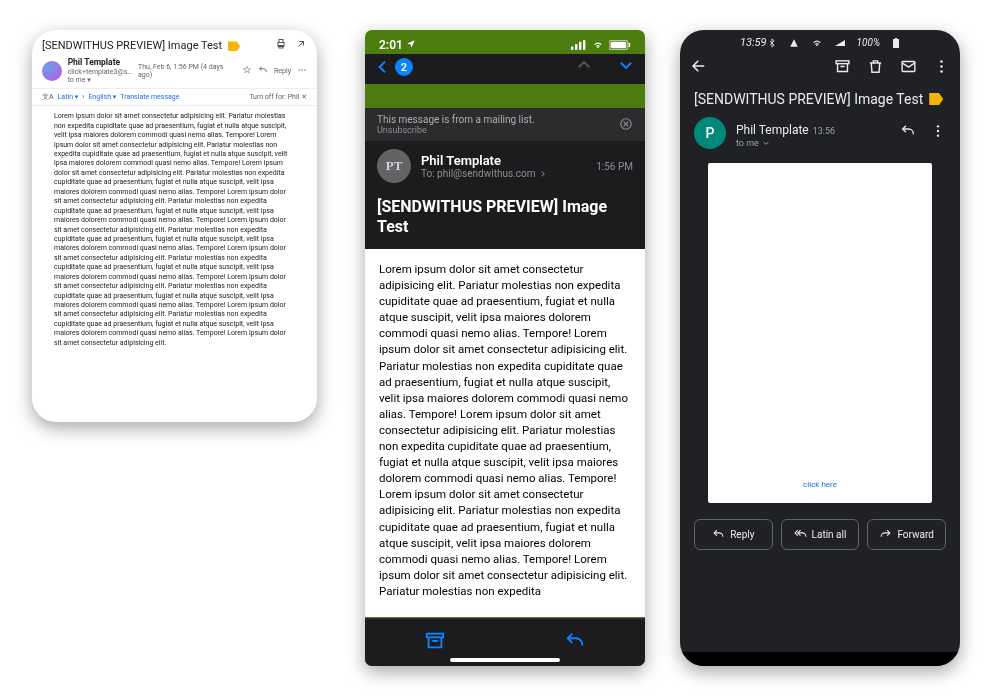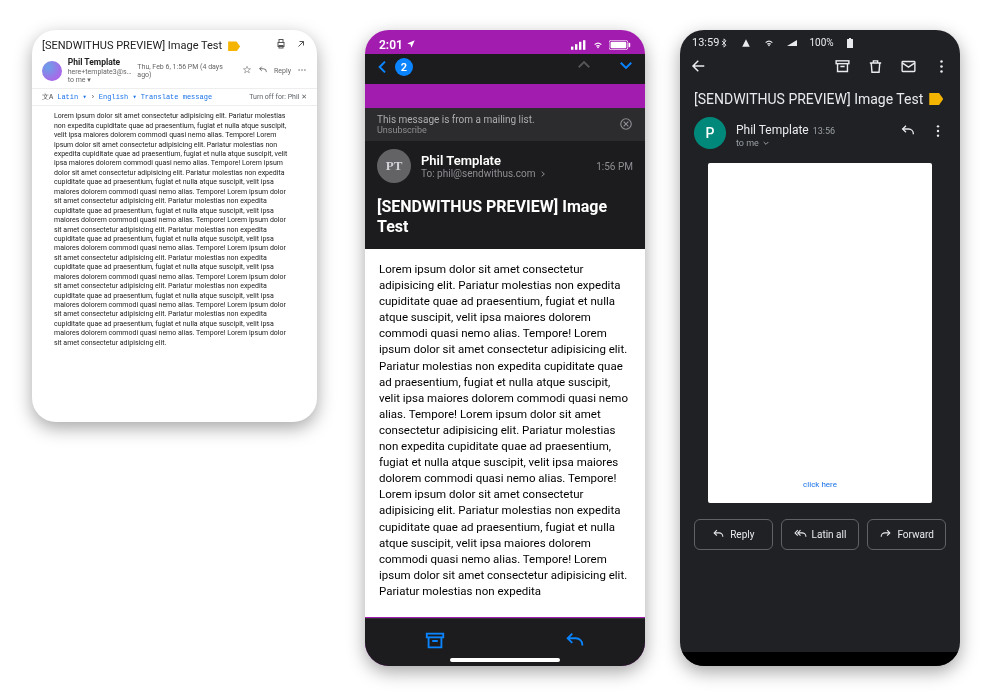--- a/index.html
+++ b/index.html
@@ -26,26 +26,26 @@
   #left .hdr-icons { display:flex; gap:8px; color:#555; }
   #left .hdr-icons svg { width:12px; height:12px; }
   #left .sender-row { display:flex; align-items:center; padding:2px 10px 4px; gap:6px; }
   #left .avatar-web { width:20px; height:20px; border-radius:50%; background: radial-gradient(circle at 30% 30%, #6aa0e8, #a86ae8 70%); }
   #left .sender-col { flex:1; line-height:1.1; }
   #left .sender-name { font-weight:700; font-size:8.5px; }
   #left .sender-email { color:#666; font-size:7px; }
   #left .sender-meta { color:#666; font-size:7px; display:flex; align-items:center; gap:6px; }
   #left .sender-meta svg { width:10px; height:10px; }
   #left .translate-row { display:flex; align-items:center; justify-content:space-between; padding:3px 10px; border-top:1px solid #eee; border-bottom:1px solid #eee; font-size:7px; color:#555; }
-  #left .translate-row .langs { display:flex; align-items:center; gap:4px;font-family:Liberation Mono, monospace; }
+  #left .translate-row .langs { display:flex; align-items:center; gap:4px; }
   #left .translate-row .blue { color:#1a73e8; }
   #left .body { padding:6px 22px 10px; font-size:7px; line-height:1.35; color:#222; text-align:left; overflow:hidden; height: 300px; }
 
   
-  #mid { left: 365px; top: 30px; width: 280px; height: 636px; background:#a21caf; color:#fff; }
+  #mid { left: 365px; top: 30px; width: 280px; height: 636px; background:#4d7c0f; color:#fff;border-radius:7px; }
   #mid .statusbar { display:flex; justify-content:space-between; align-items:center; padding:8px 14px 2px; font-size:12px; font-weight:600; }
   #mid .status-icons { display:flex; gap:4px; align-items:center; }
   #mid .status-icons svg { height:10px; }
   #mid .nav { display:flex; align-items:center; justify-content:space-between; padding:2px 10px 6px; background:#1c1c1e; }
   #mid .nav-left { display:flex; align-items:center; gap:4px; }
   #mid .chev { color:#0a84ff; }
   #mid .badge { background:#0a84ff; color:#fff; border-radius:50%; width:18px; height:18px; display:flex; align-items:center; justify-content:center; font-size:11px; font-weight:600; }
   #mid .nav-arrows { display:flex; gap:24px; }
   #mid .nav-arrows svg { width:18px; height:18px; }
   #mid .banner { background:#2c2c2e; padding:6px 12px; font-size:10px; color:#aeaeb2; display:flex; justify-content:space-between; align-items:center;margin-top:24px; }
@@ -58,21 +58,21 @@
   #mid .sto { font-size:10px; color:#8e8e93; display:flex; align-items:center; gap:4px;text-align:right; }
   #mid .stime { font-size:10px; color:#8e8e93; }
   #mid .subject2 { background:#1c1c1e; color:#fff; font-size:16px; font-weight:700; padding:6px 12px 12px; line-height:1.25; }
   #mid .body2 { background:#fff; color:#000; font-size:11.5px; line-height:1.4; padding:12px 14px; height: 368px; overflow:hidden; }
   #mid .toolbar { position:absolute; bottom:0; left:0; right:0; height:48px; background:#1c1c1e; display:flex; align-items:center; justify-content:space-around; border-top:1px solid #333; }
   #mid .toolbar svg { width:22px; height:22px; }
   #mid .home-ind { position:absolute; bottom:4px; left:50%; transform:translateX(-50%); width:110px; height:4px; background:#fff; border-radius:2px; }
 
   
   #right { left: 680px; top: 30px; width: 280px; height: 636px; background:#202124; color:#e8eaed; }
-  #right .statusbar { display:flex; justify-content:flex-start; align-items:center; padding:6px 12px 2px; font-size:11px; }
+  #right .statusbar { display:flex; justify-content:center; align-items:center; padding:6px 12px 2px; font-size:11px;font-style:italic; }
   #right .status-icons { display:flex; gap:12px; align-items:center; font-size:10px; }
   #right .status-icons svg { height:10px; }
   #right .appbar { display:flex; align-items:center; justify-content:space-between; padding:6px 10px; }
   #right .appbar-left svg { width:18px; height:18px; }
   #right .appbar-right { display:flex; gap:16px; align-items:center; }
   #right .appbar-right svg { width:17px; height:17px; }
   #right .subject3 { font-size:14px; padding:6px 14px 2px; display:flex; align-items:center; gap:6px;}
   #right .tag3 { display:inline-block; width:14px; height:12px; background:#f4b400; clip-path: polygon(0 0,70% 0,100% 50%,70% 100%,0 100%); }
   #right .inbox-row { padding:2px 14px 6px; display:flex; justify-content:space-between; align-items:center; }
   #right .inbox-chip { font-size:9px; color:#9aa0a6; border:1px solid #5f6368; border-radius:4px; padding:1px 6px; }
@@ -112,21 +112,21 @@
       <span><svg viewBox="0 0 24 24" fill="none" stroke="#555" stroke-width="2">
             <path d="M7 17L17 7M17 7H9M17 7v8"></path>
           </svg></span>
     </div>
   </div>
   <div class="sender-row">
     <div class="avatar-web"></div>
     <div class="sender-col">
       <div>
         <span class="sender-name">Phil Template</span>
-        <span class="sender-email">here+template3@s…</span>
+        <span class="sender-email">click+template3@s…</span>
       </div>
       <div class="sender-email"><span>to me</span> ▾</div>
     </div>
     <div class="sender-meta">
       <span>Thu, Feb 6, 1:56 PM (4 days ago)</span>
       <span><svg viewBox="0 0 24 24" fill="none" stroke="#888" stroke-width="1.6">
             <path d="M12 3l2.5 6h6l-5 4 2 6-5.5-4-5.5 4 2-6-5-4h6z"></path>
           </svg></span>
       <span><svg viewBox="0 0 24 24" fill="none" stroke="#555" stroke-width="2">
             <path d="M9 14l-5-5 5-5"></path>

